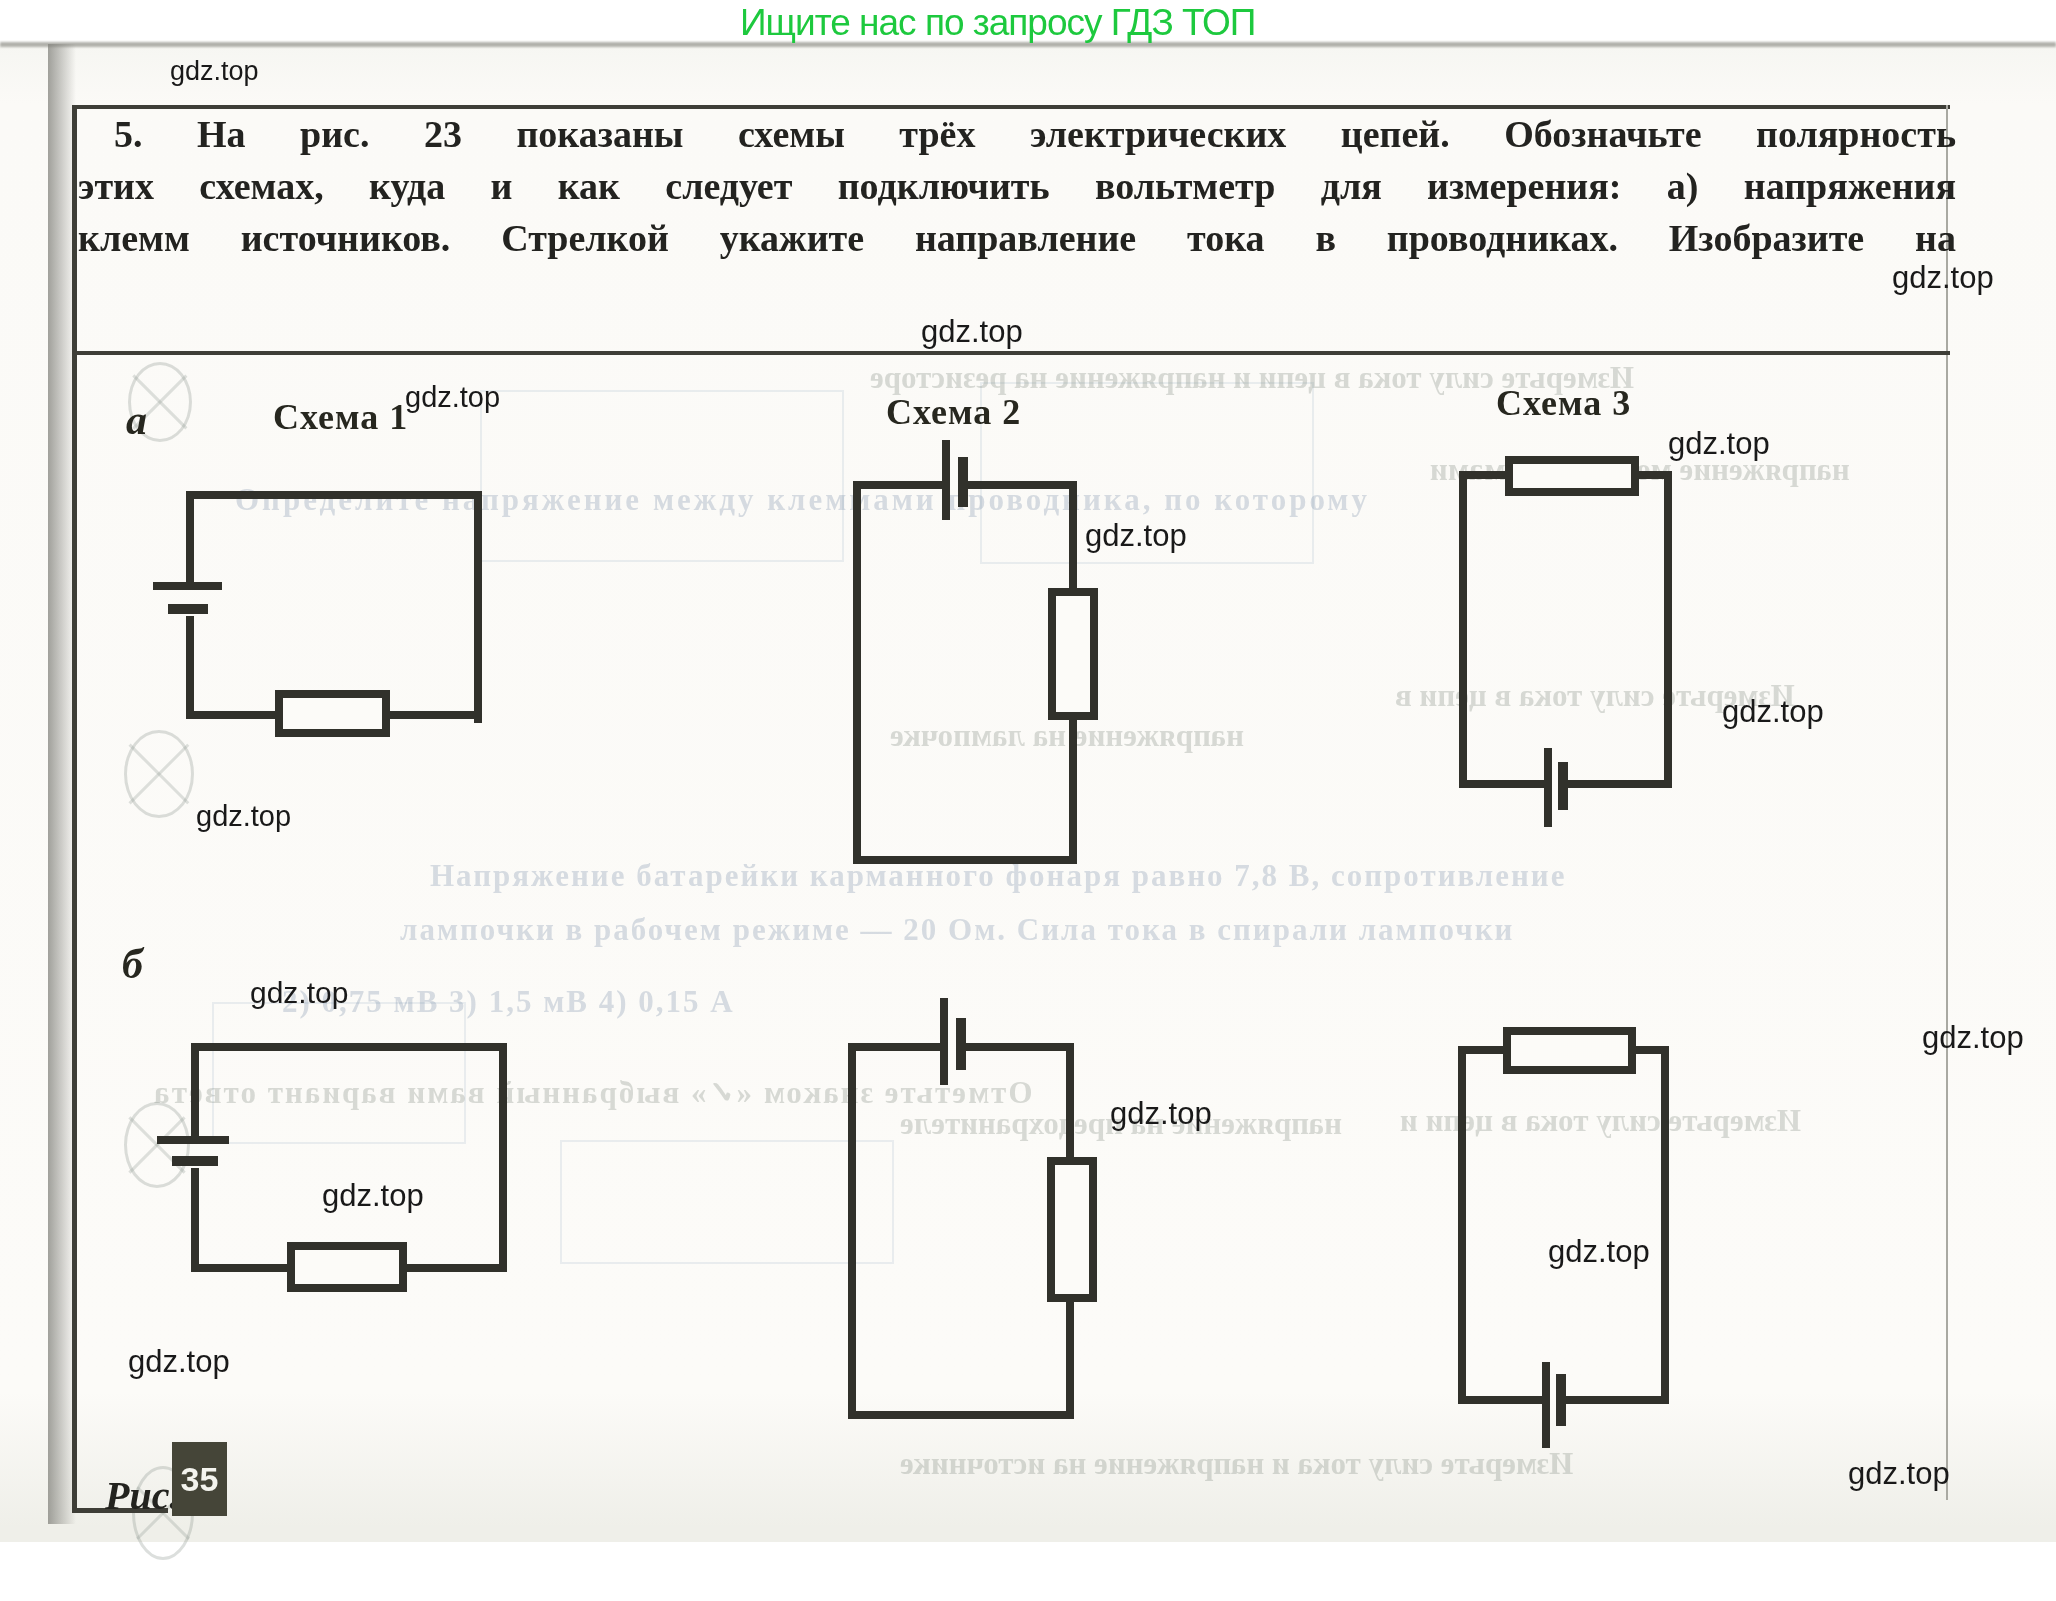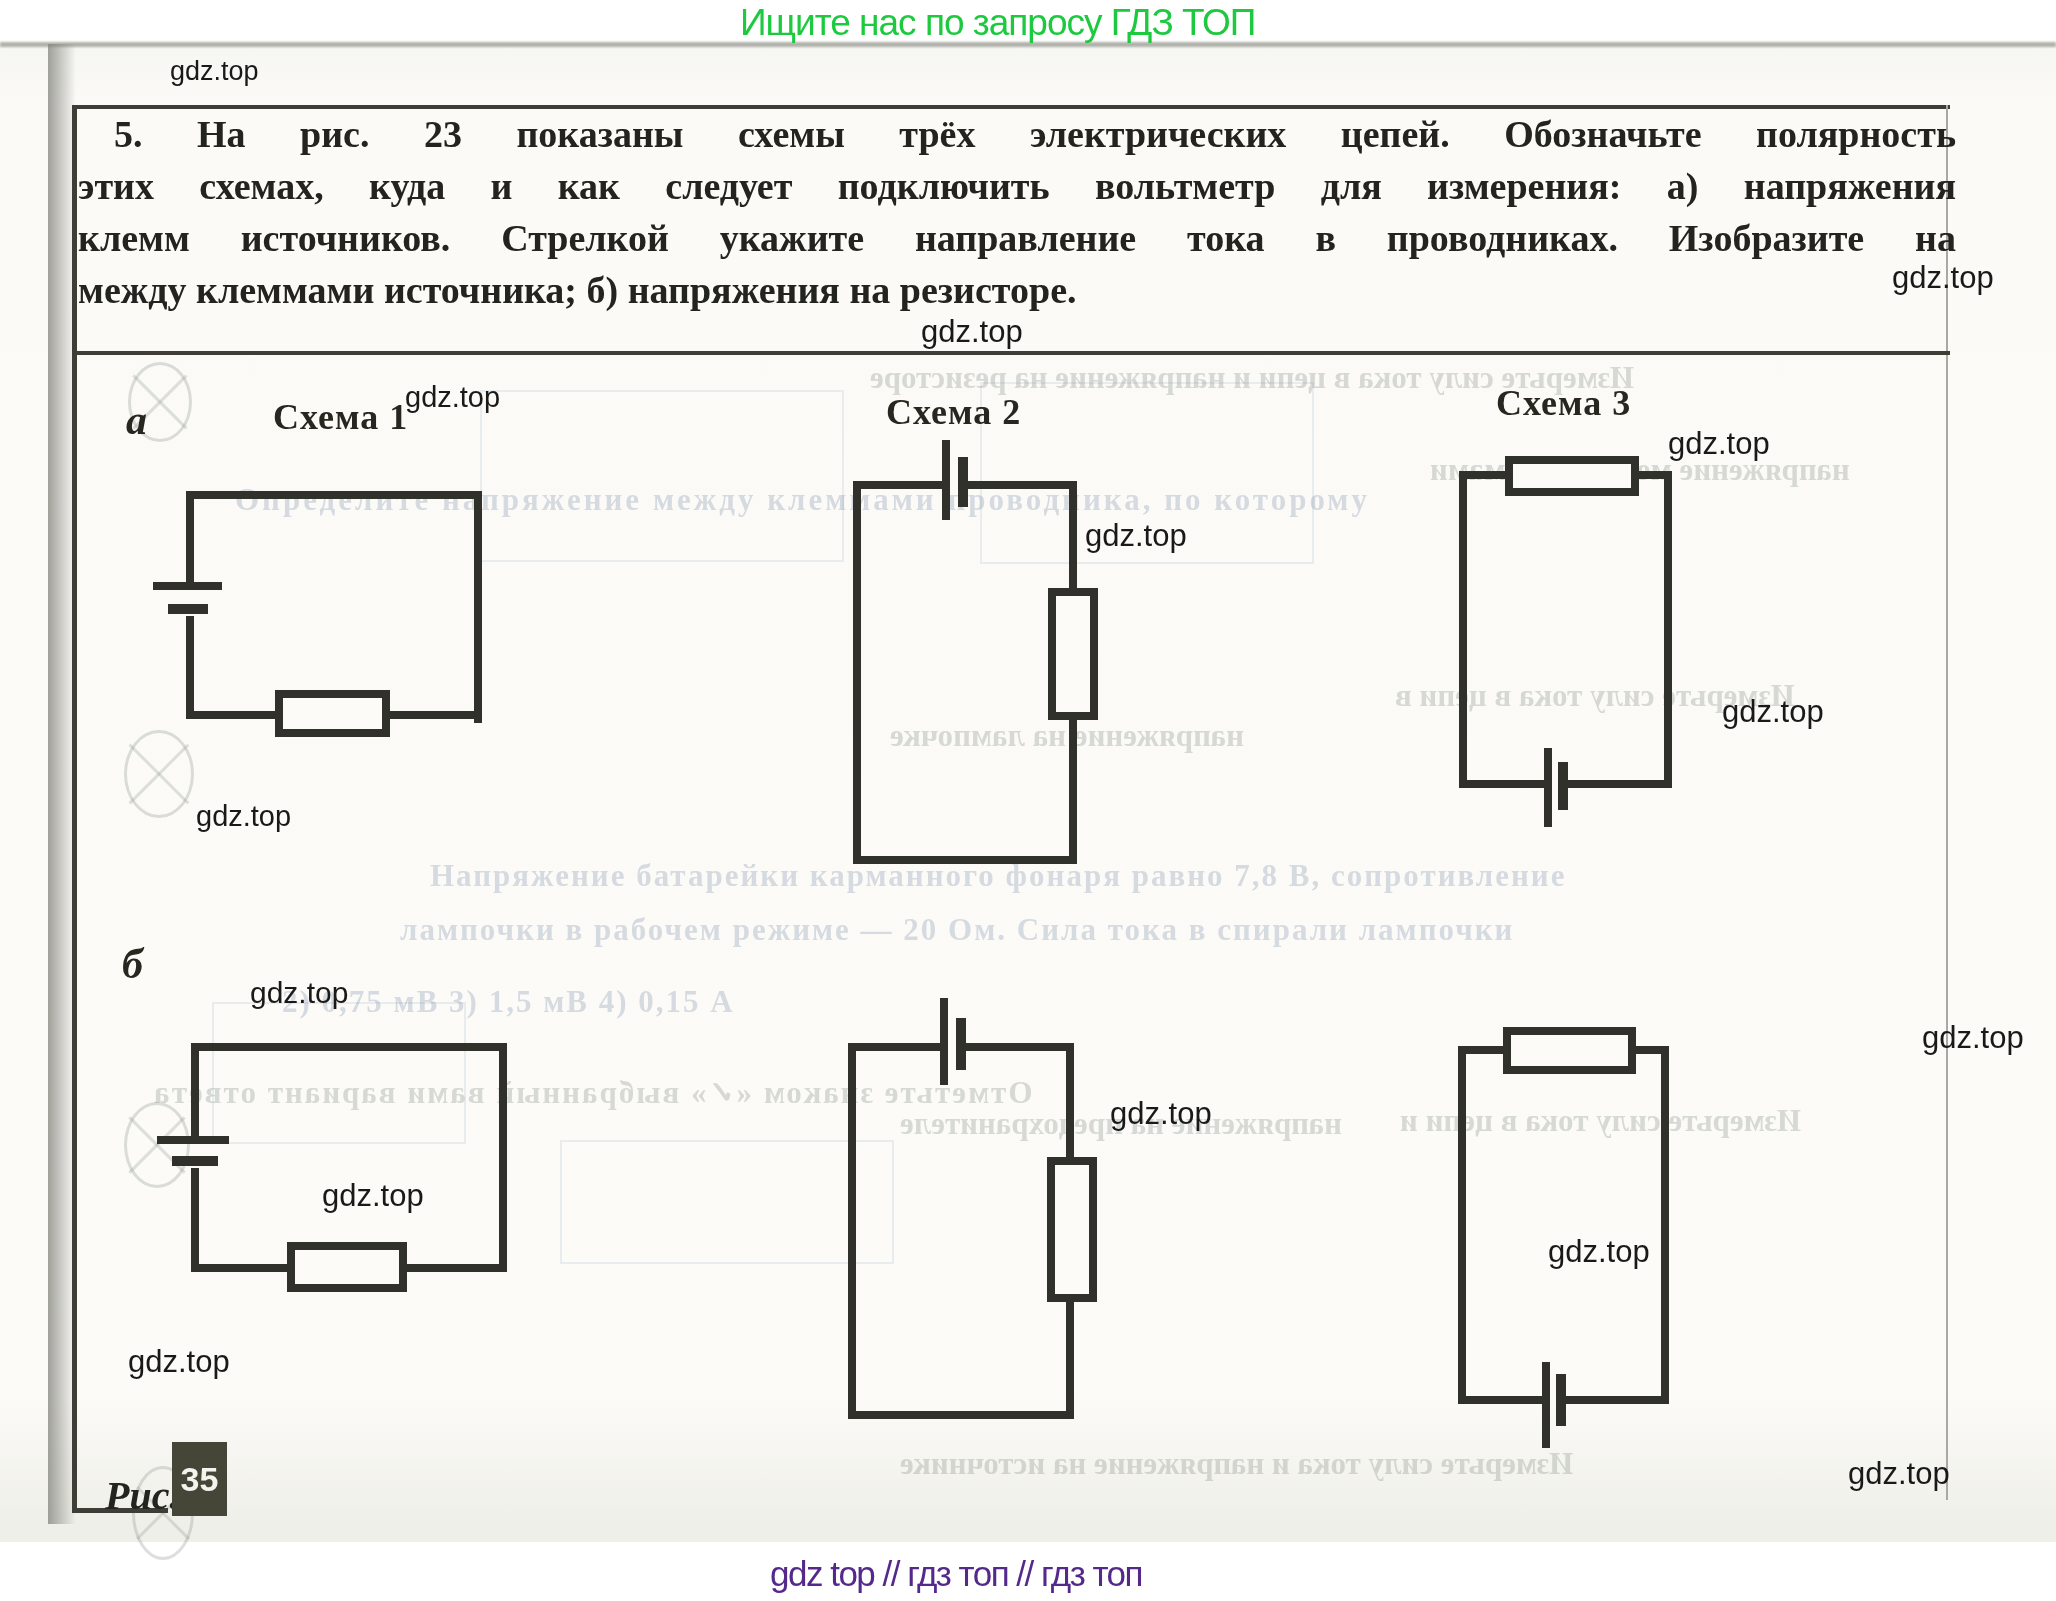--- a/index.html
+++ b/index.html
@@ -86,21 +86,20 @@
   <div class="bline" style="left:72px;top:105px;width:1878px;height:4px;"></div>
   <div class="bline" style="left:72px;top:105px;width:5px;height:1407px;"></div>
   <div class="bline faint" style="left:1946px;top:105px;width:2px;height:1395px;"></div>
   <div class="bline" style="left:72px;top:351px;width:1878px;height:4px;"></div>
   <div class="bline" style="left:72px;top:1508px;width:96px;height:5px;"></div>
 
   <div class="ptext">
     <div class="pline first">5. На рис. 23 показаны схемы трёх электрических цепей. Обозначьте полярность</div>
     <div class="pline">этих схемах, куда и как следует подключить вольтметр для измерения: а) напряжения</div>
     <div class="pline">клемм источников. Стрелкой укажите направление тока в проводниках. Изобразите на</div>
-    <div class="pline last">между клеммами источника; б) напряжения на резисторе.</div>
   </div>
 
   <div class="rowlab" style="left:126px;top:396px;">а</div>
   <div class="rowlab" style="left:122px;top:940px;">б</div>
   <div class="schtitle" style="left:273px;top:396px;">Схема 1</div>
   <div class="schtitle" style="left:886px;top:391px;">Схема 2</div>
   <div class="schtitle" style="left:1496px;top:382px;">Схема 3</div>
 
   <div>
     <div class="w" style="left:186px;top:491px;width:296px;height:8px;"></div>
@@ -180,15 +179,14 @@
   <div class="wm" style="left:322px;top:1178px;font-size:31px;">gdz.top</div>
   <div class="wm" style="left:128px;top:1344px;font-size:31px;">gdz.top</div>
   <div class="wm" style="left:1110px;top:1096px;font-size:31px;">gdz.top</div>
   <div class="wm" style="left:1548px;top:1234px;font-size:31px;">gdz.top</div>
   <div class="wm" style="left:1922px;top:1020px;font-size:31px;">gdz.top</div>
   <div class="wm" style="left:1848px;top:1456px;font-size:31px;">gdz.top</div>
 
   <div class="riscap">Рис.</div>
   <div class="badge">35</div>
 
-  <div class="footer">gdz top  //  гдз топ  //  гдз топ</div>
 
 </div>
 
 </body></html>

